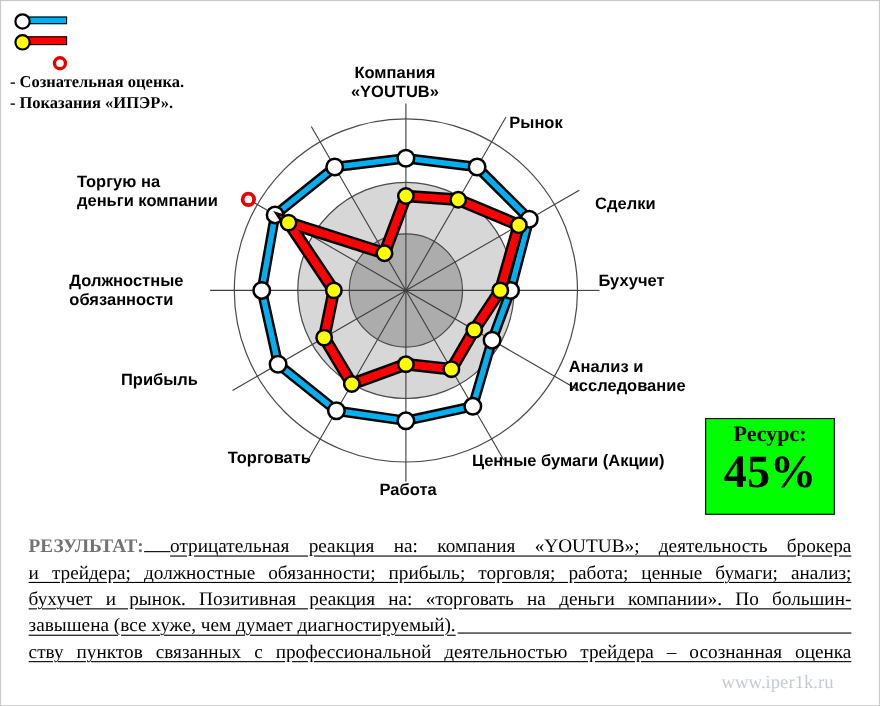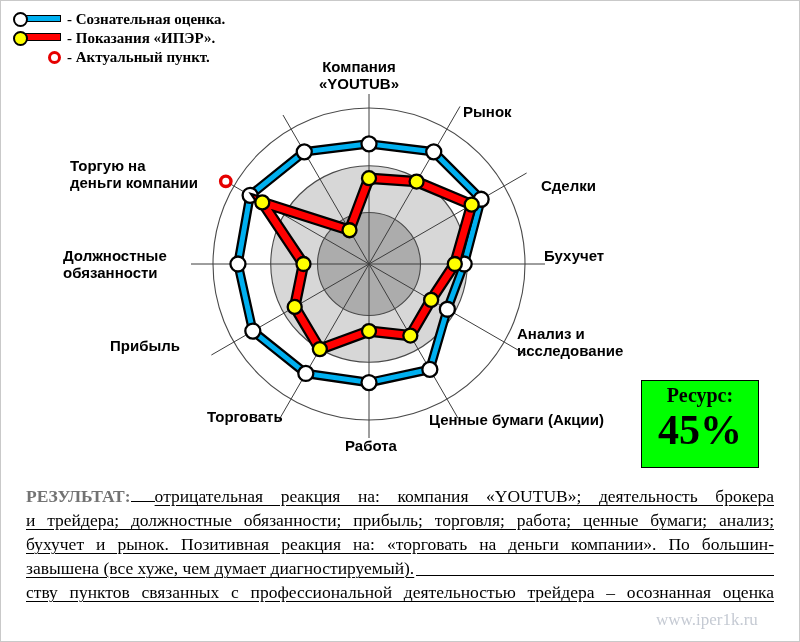--- a/index.html
+++ b/index.html
@@ -1,20 +1,20 @@
 <!DOCTYPE html>
 <html><head>
 <meta charset="utf-8">
 <style>
   html,body{margin:0;padding:0;background:#fff;}
   .page{position:relative;width:798px;height:640px;border:1px solid #c9c9c9;background:#fff;overflow:hidden;
         font-family:"Liberation Sans",sans-serif;}
   
   .legend{position:absolute;left:8px;top:8px;}
-  .lrow{position:relative;height:19px;display:flex;align-items:flex-end;}
+  .lrow{position:relative;height:19px;display:flex;align-items:flex-start;flex-direction:column;}
   .lmark{position:relative;width:58px;height:19px;flex:0 0 58px;}
   .lline{position:absolute;left:16px;top:6px;width:34px;height:5px;border:1.5px solid #000;}
   .lline.cyan{background:#00b0f0;}
   .lline.red{background:#ff0000;height:6px;top:5px;}
   .lcirc{position:absolute;left:4px;top:2.5px;width:11px;height:11px;border:2px solid #000;border-radius:50%;background:#fff;}
   .lcirc.yellow{background:#ffff00;}
   .lring{position:absolute;left:39px;top:4px;width:7px;height:7px;border:3.2px solid #e60000;border-radius:50%;background:#fff;}
   .ltext{font:bold 15px "Liberation Serif",serif;color:#000;white-space:nowrap;}
   
   #radar{position:absolute;left:0;top:0;}
@@ -55,21 +55,20 @@
       <span class="lmark">
         <span class="lline red"></span>
           <span class="lcirc yellow"></span>
       </span>
       <span class="ltext">- Показания «ИПЭР».</span>
     </div>
     <div class="lrow">
       <span class="lmark">
         <span class="lring"></span>
       </span>
-      <span class="ltext">- Актуальный пункт.</span>
     </div>
   </div>
 
   <svg id="radar" width="800" height="475" viewBox="0 0 800 475">
       <circle cx="368" cy="263" r="156" fill="#ffffff" stroke="#4a4a4a" stroke-width="1.1"></circle>
       <circle cx="368" cy="263" r="98.28" fill="#d7d7d7" stroke="#4a4a4a" stroke-width="1.1"></circle>
       <circle cx="368" cy="263" r="51.48" fill="#acacac" stroke="#4a4a4a" stroke-width="1.1"></circle>
       <line x1="368" y1="263" x2="368" y2="107" stroke="#3d3d3d" stroke-width="1"></line>
       <line x1="368" y1="107" x2="368" y2="93.00000000000003" stroke="#3d3d3d" stroke-width="1"></line>
       <line x1="368" y1="263" x2="446" y2="127.90003700962757" stroke="#3d3d3d" stroke-width="1"></line>

